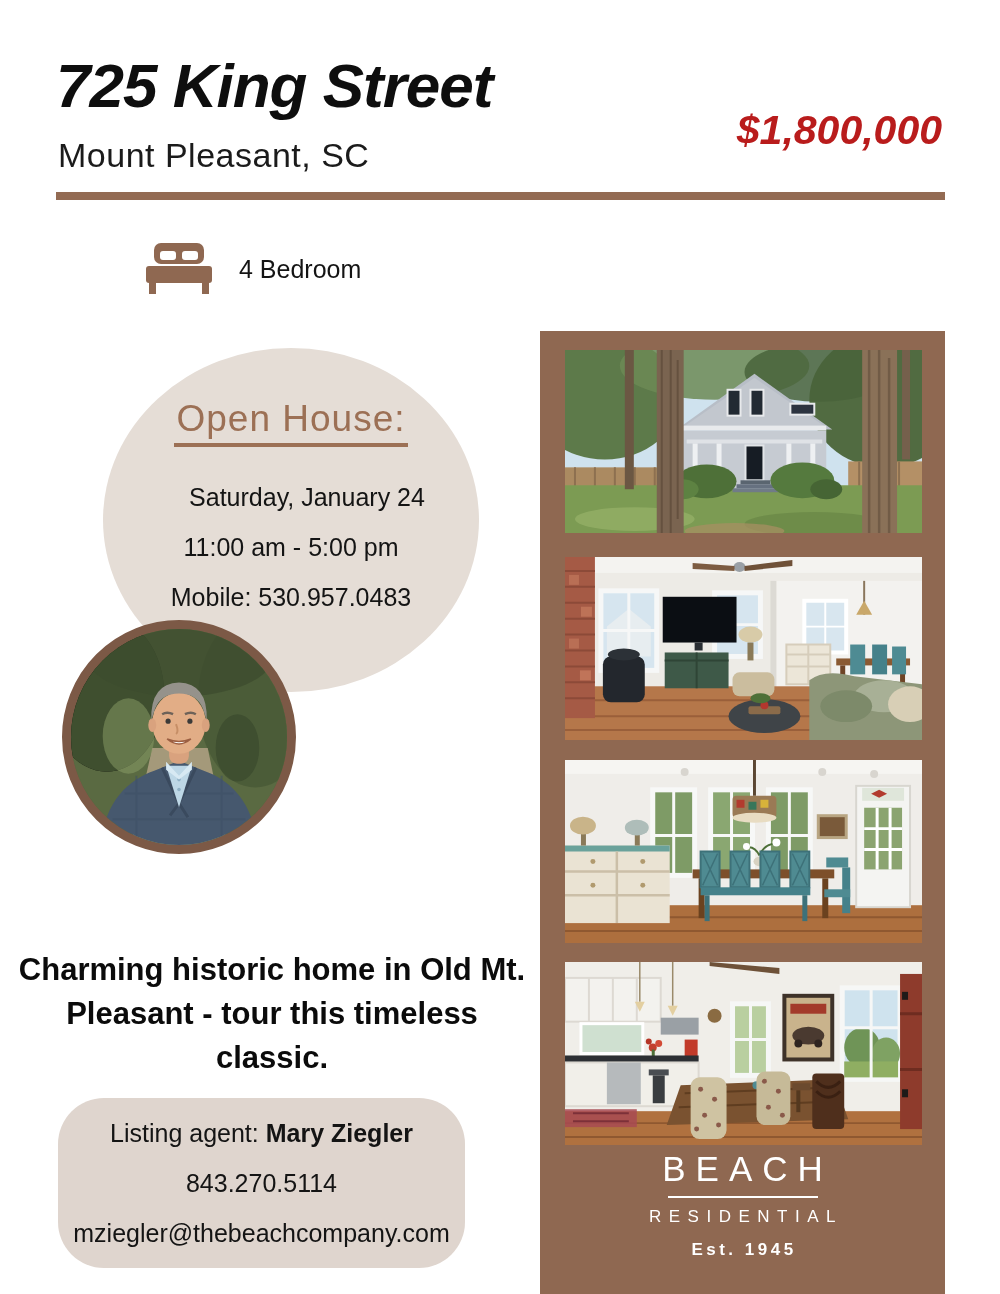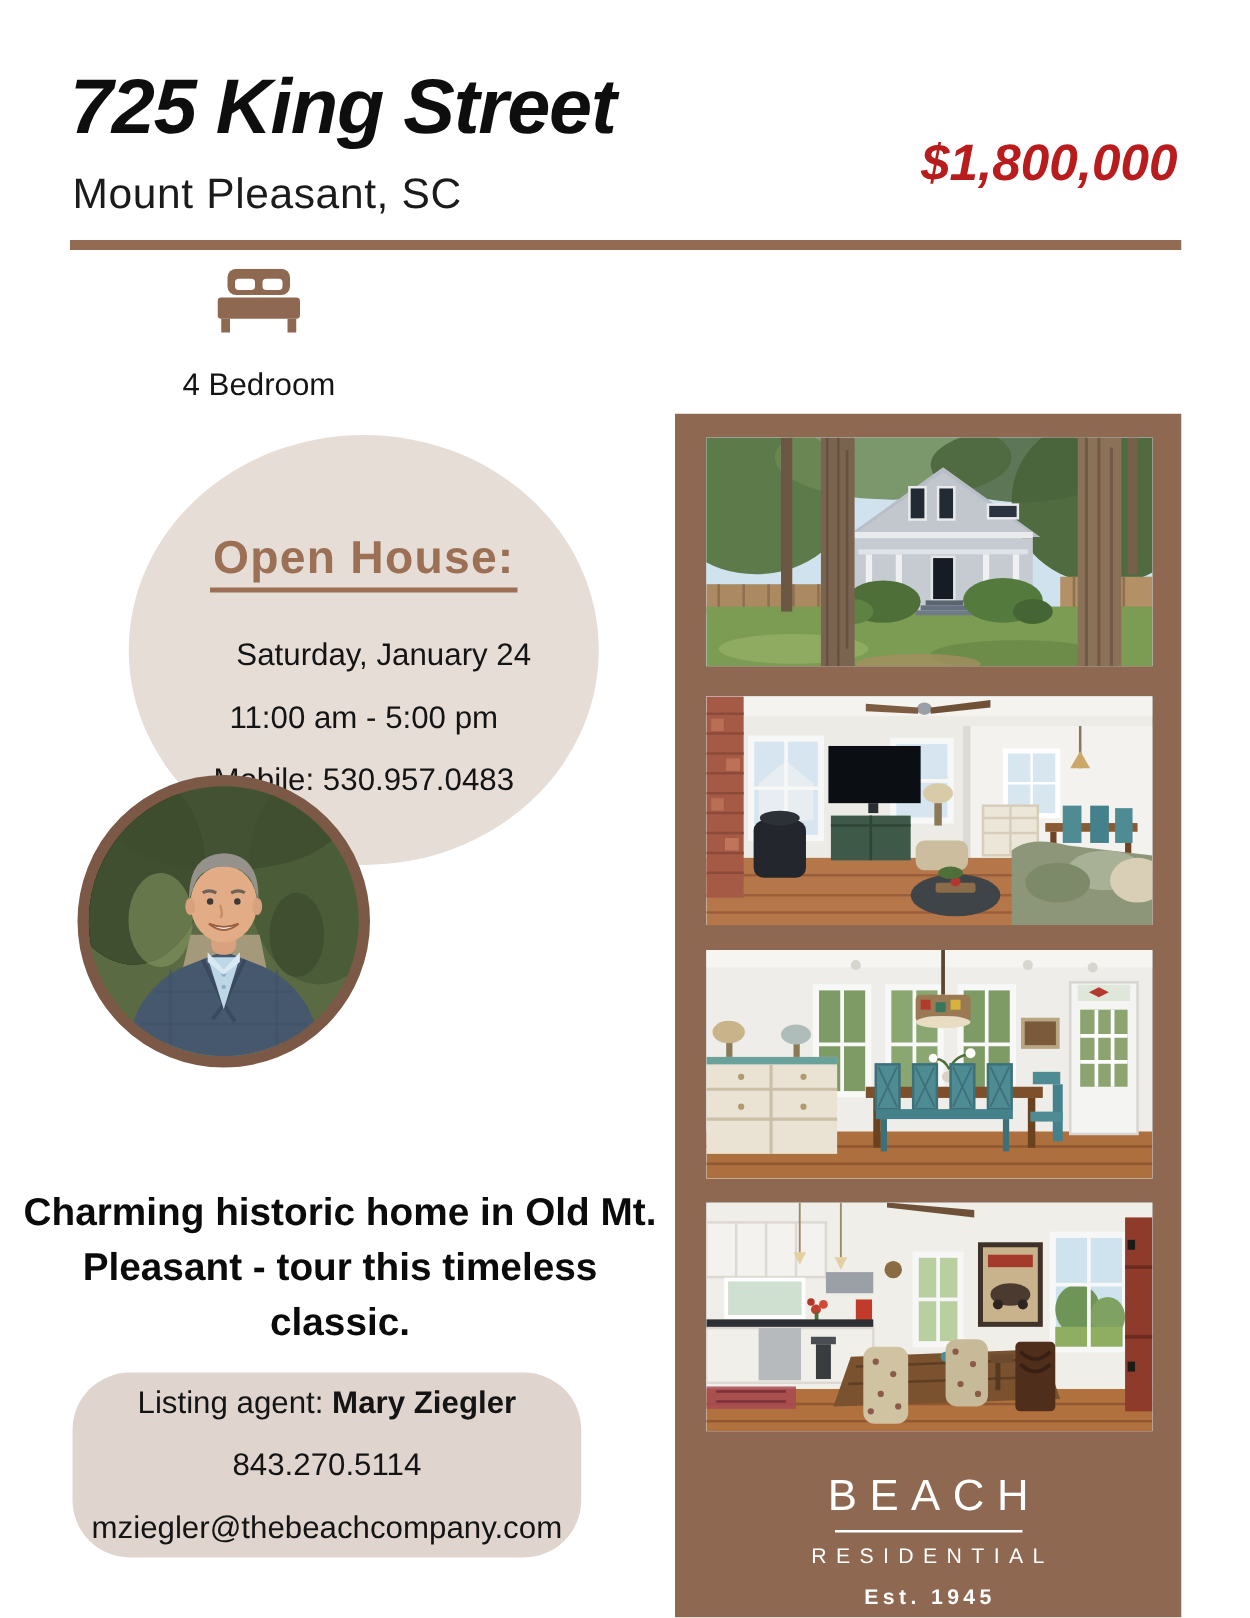--- a/index.html
+++ b/index.html
@@ -10,69 +10,69 @@
   .abs{position:absolute;}
 
   
   .title{left:56px;top:50px;font-size:62px;font-weight:bold;font-style:italic;letter-spacing:-1px;color:#0e0e0e;}
   .subtitle{left:58px;top:136px;font-size:34px;font-weight:400;color:#1b1b1b;letter-spacing:.5px;}
   .price{right:58px;top:107px;font-size:41px;font-weight:bold;font-style:italic;color:#b91c1c;}
   .divider{left:56px;top:192px;width:889px;height:8px;background:#936B53;}
 
   
   .features{left:146px;top:236px;width:706px;height:66px;display:flex;align-items:center;justify-content:space-between;}
-  .feature{display:flex;align-items:center;gap:27px;flex-direction:column;}
+  .feature{display:flex;align-items:center;gap:27px;}
   .feature .label{font-size:25px;color:#141414;}
   .feature svg{display:block;}
 
   
   .oh-circle{
     left:103px;top:348px;width:376px;height:344px;border-radius:50%;
     background:#E5DDD6;box-sizing:border-box;padding-top:50px;
     display:flex;flex-direction:column;align-items:center;text-align:center;
   }
   .oh-heading{
-    font-size:37px;font-weight:bold;color:#9C7055;letter-spacing:1px;
-    border-bottom:4px solid #9C7055;padding:0 2px 3px 2px;margin-bottom:22px;margin-top:27px;
+    font-size:37px;font-weight:normal;color:#9C7055;letter-spacing:1px;
+    border-bottom:4px solid #9C7055;padding:0 2px 3px 2px;margin-bottom:22px;
   }
   .oh-line{font-size:25px;color:#141414;margin-top:21px;}
   .oh-line b{font-weight:bold;}
 
   
   .agent{
     left:62px;top:620px;width:234px;height:234px;border-radius:50%;
     border:9px solid #7C5946;box-sizing:border-box;overflow:hidden;background:#57663f;z-index:5;
   }
   .agent svg{display:block;width:100%;height:100%;}
 
   
   .tagline{
     left:18px;top:948px;width:508px;text-align:center;
     font-size:31px;font-weight:bold;line-height:1.42;color:#0b0b0b;
   }
 
   
   .listing{
-    left:58px;top:1098px;width:407px;height:148px;border-radius:46px;background:#DFD5CE;
+    left:58px;top:1098px;width:407px;height:170px;border-radius:46px;background:#DFD5CE;
     display:flex;flex-direction:column;align-items:center;justify-content:center;gap:21px;
   }
   .listing .line{font-size:25px;color:#141414;}
   .listing .line b{font-weight:bold;}
 
   
   .panel{left:540px;top:331px;width:405px;height:963px;background:#8F6851;}
   .photo{position:absolute;left:25px;width:357px;height:183px;overflow:hidden;background:#cfe2ee;}
   .photo svg{display:block;width:100%;height:100%;}
   .photo-1{top:19px;}
   .photo-2{top:226px;}
   .photo-3{top:429px;}
   .photo-4{top:631px;}
 
   .logo{
-    position:absolute;left:0;right:0;top:846px;display:flex;flex-direction:column;
+    position:absolute;left:0;right:0;top:818px;display:flex;flex-direction:column;
     align-items:center;color:#ffffff;text-align:center;
   }
   .logo-name{font-size:35px;letter-spacing:10px;font-weight:400;text-indent:10px;}
   .logo-line{width:150px;height:2px;background:#ffffff;margin:7px 0 9px 0;}
   .logo-division{font-size:17px;letter-spacing:7.5px;text-indent:7px;}
   .logo-est{font-size:17px;font-weight:bold;letter-spacing:3.5px;margin-top:13px;text-indent:3px;}
 </style>
 </head>
 <body>
 

